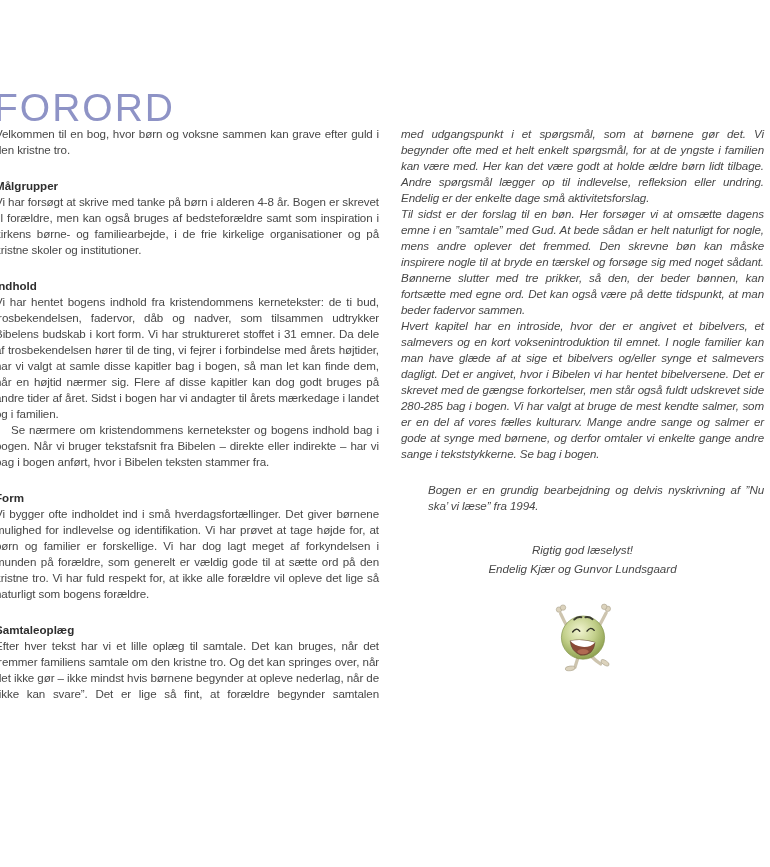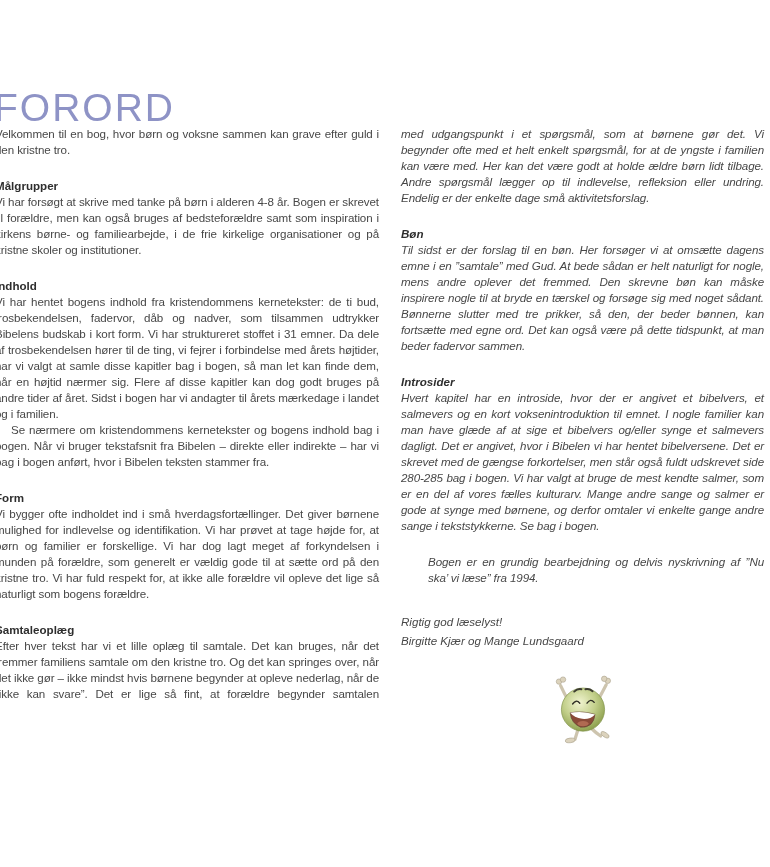--- a/index.html
+++ b/index.html
@@ -38,21 +38,21 @@
   h3.sec-heading {
     margin: 20px 0 0 0;
     font-size: 11.6px;
     line-height: 16px;
     font-weight: bold;
     color: #2e2e2e;
   }
   p.closing { margin-top: 20px; margin-left: 27px; }
   .signoff {
     margin-top: 26px;
-    text-align: left;
+    text-align: center;
     font-size: 11.6px;
     line-height: 19px;
     color: #474747;
   }
   .mascot-wrap {
     margin-top: 18px;
     text-align: center;
   }
   .mascot-wrap svg { display: inline-block; }
 </style>
@@ -74,31 +74,29 @@
   <h3 class="sec-heading">Form</h3>
   <p class="body">Vi bygger ofte indholdet ind i små hverdagsfortællinger. Det giver børnene mulighed for indlevelse og identifikation. Vi har prøvet at tage højde for, at børn og familier er forskellige. Vi har dog lagt meget af forkyndelsen i munden på forældre, som generelt er vældig gode til at sætte ord på den kristne tro. Vi har fuld respekt for, at ikke alle forældre vil opleve det lige så naturligt som bogens forældre.</p>
 
   <h3 class="sec-heading">Samtaleoplæg</h3>
   <p class="body cont-break">Efter hver tekst har vi et lille oplæg til samtale. Det kan bruges, når det fremmer familiens samtale om den kristne tro. Og det kan springes over, når det ikke gør – ikke mindst hvis børnene begynder at opleve nederlag, når de ”ikke kan svare”. Det er lige så fint, at forældre begynder samtalen</p>
 </div>
 
 <div class="col col-right">
   <p class="body">med udgangspunkt i et spørgsmål, som at børnene gør det. Vi begynder ofte med et helt enkelt spørgsmål, for at de yngste i familien kan være med. Her kan det være godt at holde ældre børn lidt tilbage. Andre spørgsmål lægger op til indlevelse, refleksion eller undring. Endelig er der enkelte dage små aktivitetsforslag.</p>
 
-  <h3 class="sec-heading">Bøn</h3>
   <p class="body">Til sidst er der forslag til en bøn. Her forsøger vi at omsætte dagens emne i en ”samtale” med Gud. At bede sådan er helt naturligt for nogle, mens andre oplever det fremmed. Den skrevne bøn kan måske inspirere nogle til at bryde en tærskel og forsøge sig med noget sådant. Bønnerne slutter med tre prikker, så den, der beder bønnen, kan fortsætte med egne ord. Det kan også være på dette tidspunkt, at man beder fadervor sammen.</p>
 
-  <h3 class="sec-heading">Introsider</h3>
   <p class="body">Hvert kapitel har en introside, hvor der er angivet et bibelvers, et salmevers og en kort voksenintroduktion til emnet. I nogle familier kan man have glæde af at sige et bibelvers og/eller synge et salmevers dagligt. Det er angivet, hvor i Bibelen vi har hentet bibelversene. Det er skrevet med de gængse forkortelser, men står også fuldt udskrevet side 280-285 bag i bogen. Vi har valgt at bruge de mest kendte salmer, som er en del af vores fælles kulturarv. Mange andre sange og salmer er gode at synge med børnene, og derfor omtaler vi enkelte gange andre sange i tekststykkerne. Se bag i bogen.</p>
 
   <p class="body closing">Bogen er en grundig bearbejdning og delvis nyskrivning af ”Nu ska’ vi læse” fra 1994.</p>
 
   <div class="signoff">
     <div>Rigtig god læselyst!</div>
-    <div>Birgitte Kjær og Mange Lundsgaard</div>
+    <div>Endelig Kjær og Gunvor Lundsgaard</div>
   </div>
 
   <div class="mascot-wrap">
     <svg viewBox="0 0 100 100" width="80" height="80" aria-hidden="true">
       <defs>
         <radialGradient id="bodyg" cx="42%" cy="34%" r="68%">
           <stop offset="0%" stop-color="#f1f4d0"></stop>
           <stop offset="55%" stop-color="#c2cf8a"></stop>
           <stop offset="100%" stop-color="#8b9e4c"></stop>
         </radialGradient>

